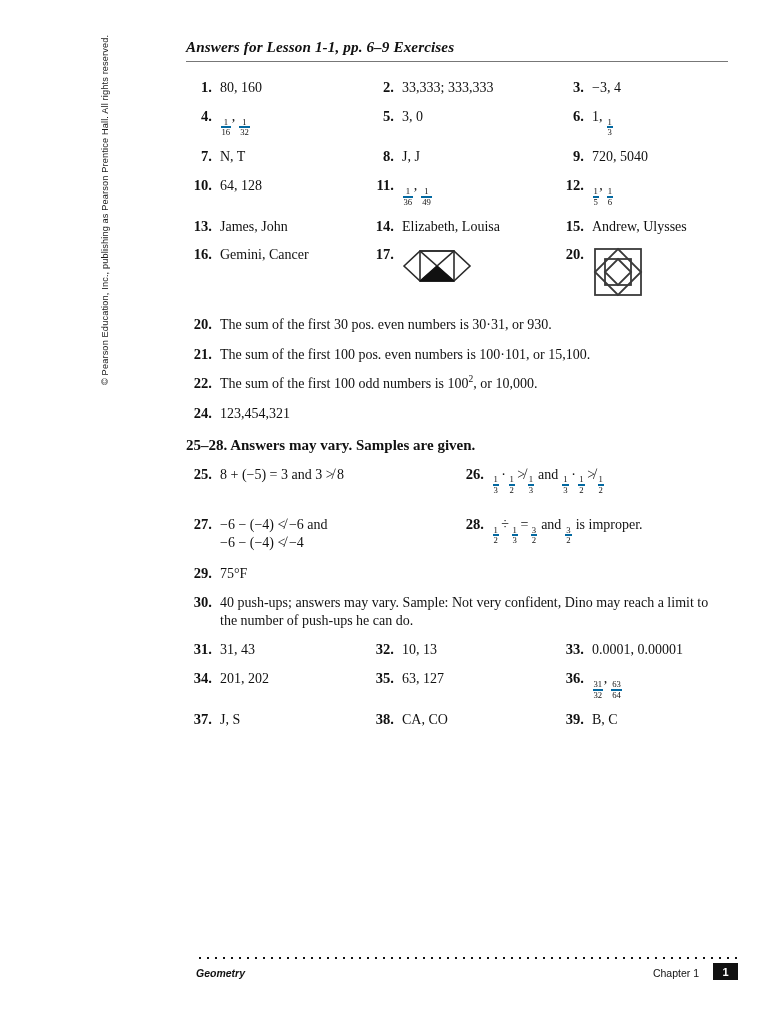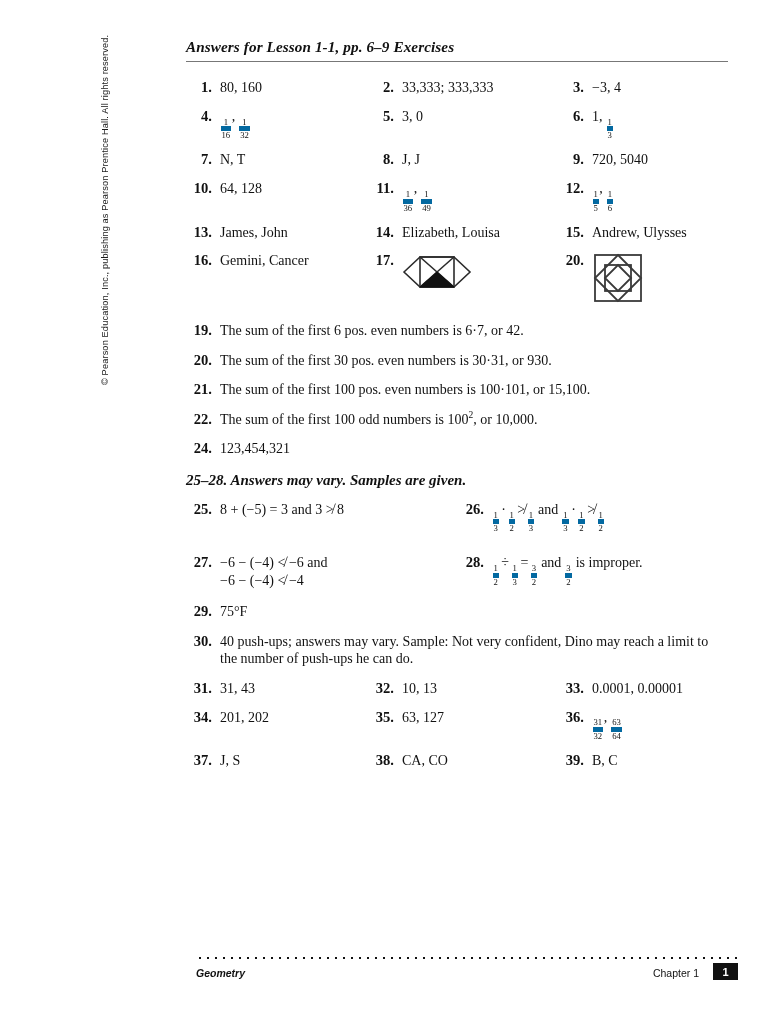--- a/index.html
+++ b/index.html
@@ -87,38 +87,37 @@
   }
   .wide-row .ans {
     width: 500px;
   }
 
   .subhead {
     font-weight: bold;
     font-size: 15px;
     margin-bottom: 12px;
     margin-top: 2px;
-    font-style: italic;
   }
 
   
   .frac {
     display: inline-flex;
     flex-direction: column;
     align-items: center;
     vertical-align: -0.42em;
     font-size: 0.62em;
     line-height: 1.02;
     margin: 0 0.5px;
   }
   .frac .n {
     padding: 0 1px;
   }
   .frac .d {
-    border-top: 5px solid #0369a1;
+    border-top: 2px solid #0369a1;
     padding: 0 1px;
   }
 
   .op { padding: 0 2px; }
   sup { font-size: 0.68em; vertical-align: super; line-height: 0; }
 
   
   .fig-row { margin-bottom: 14px; }
   .fig-wrap { display: inline-block; }
 
@@ -336,24 +335,20 @@
               <rect x="3" y="3" width="46" height="46"></rect>
               <polygon points="26,3 49,26 26,49 3,26"></polygon>
               <rect x="13" y="13" width="26" height="26"></rect>
               <polygon points="26,13 39,26 26,39 13,26"></polygon>
             </g>
           </svg>
         </span>
       </div>
     </div>
 
-    <div class="wide-row">
-      <span class="num num-w">19.</span>
-      <span class="ans">The sum of the first 6 pos. even numbers is 6·7, or 42.</span>
-    </div>
 
     <div class="wide-row">
       <span class="num num-w">20.</span>
       <span class="ans">The sum of the first 30 pos. even numbers is 30·31, or 930.</span>
     </div>
 
     <div class="wide-row">
       <span class="num num-w">21.</span>
       <span class="ans" style="width:470px">The sum of the first 100 pos. even numbers is 100·101, or 15,100.</span>
     </div>

